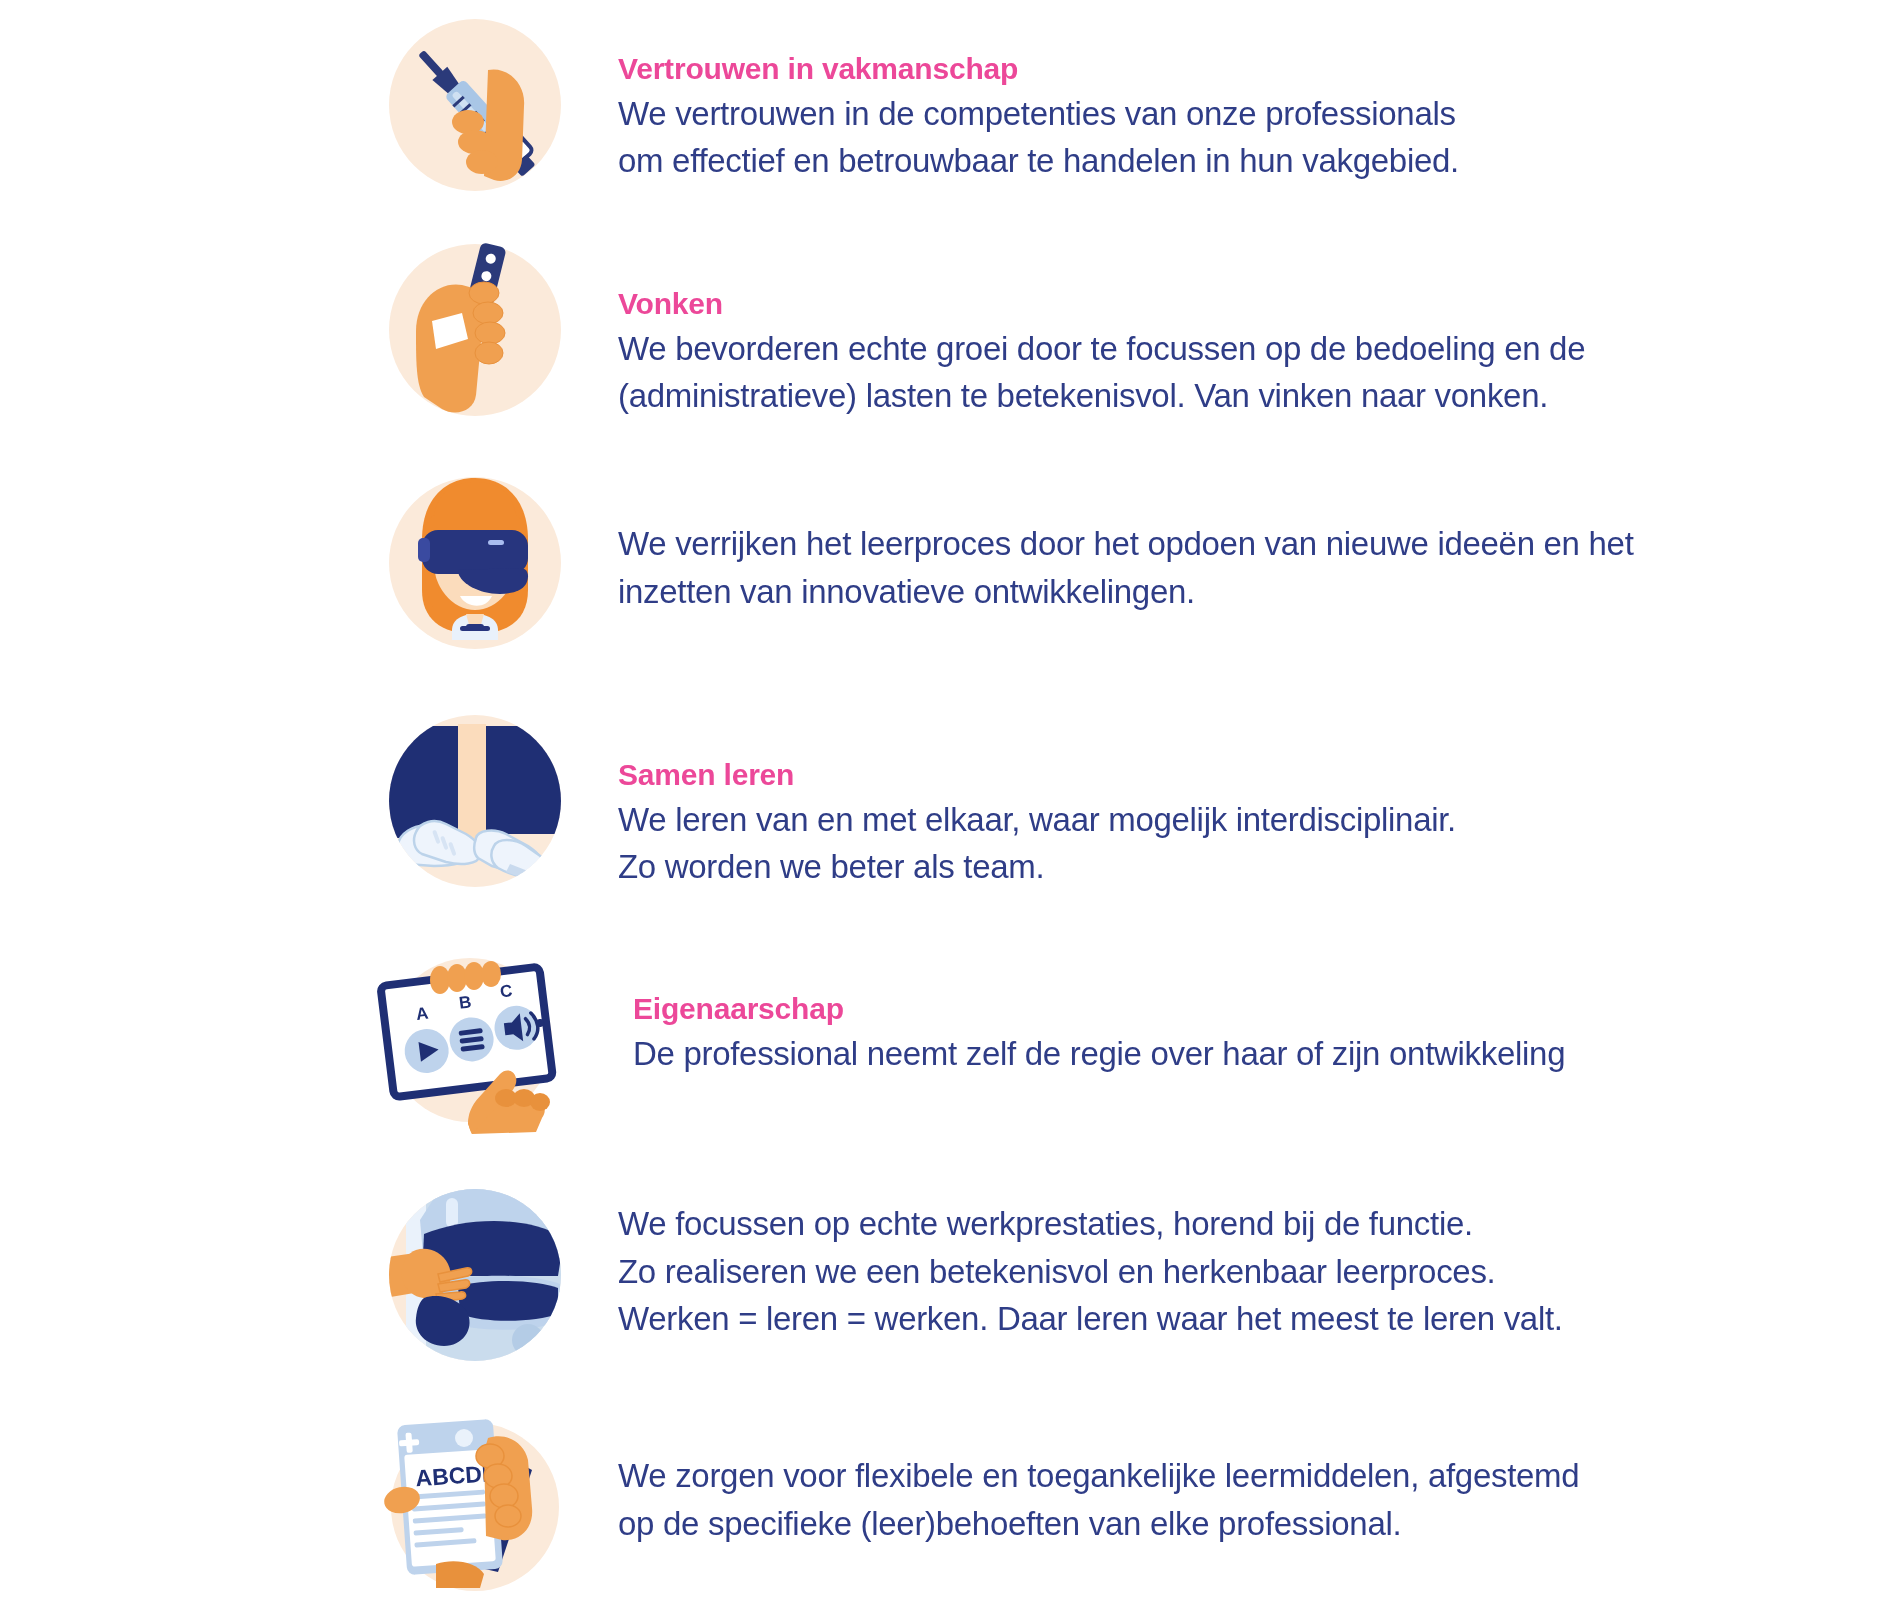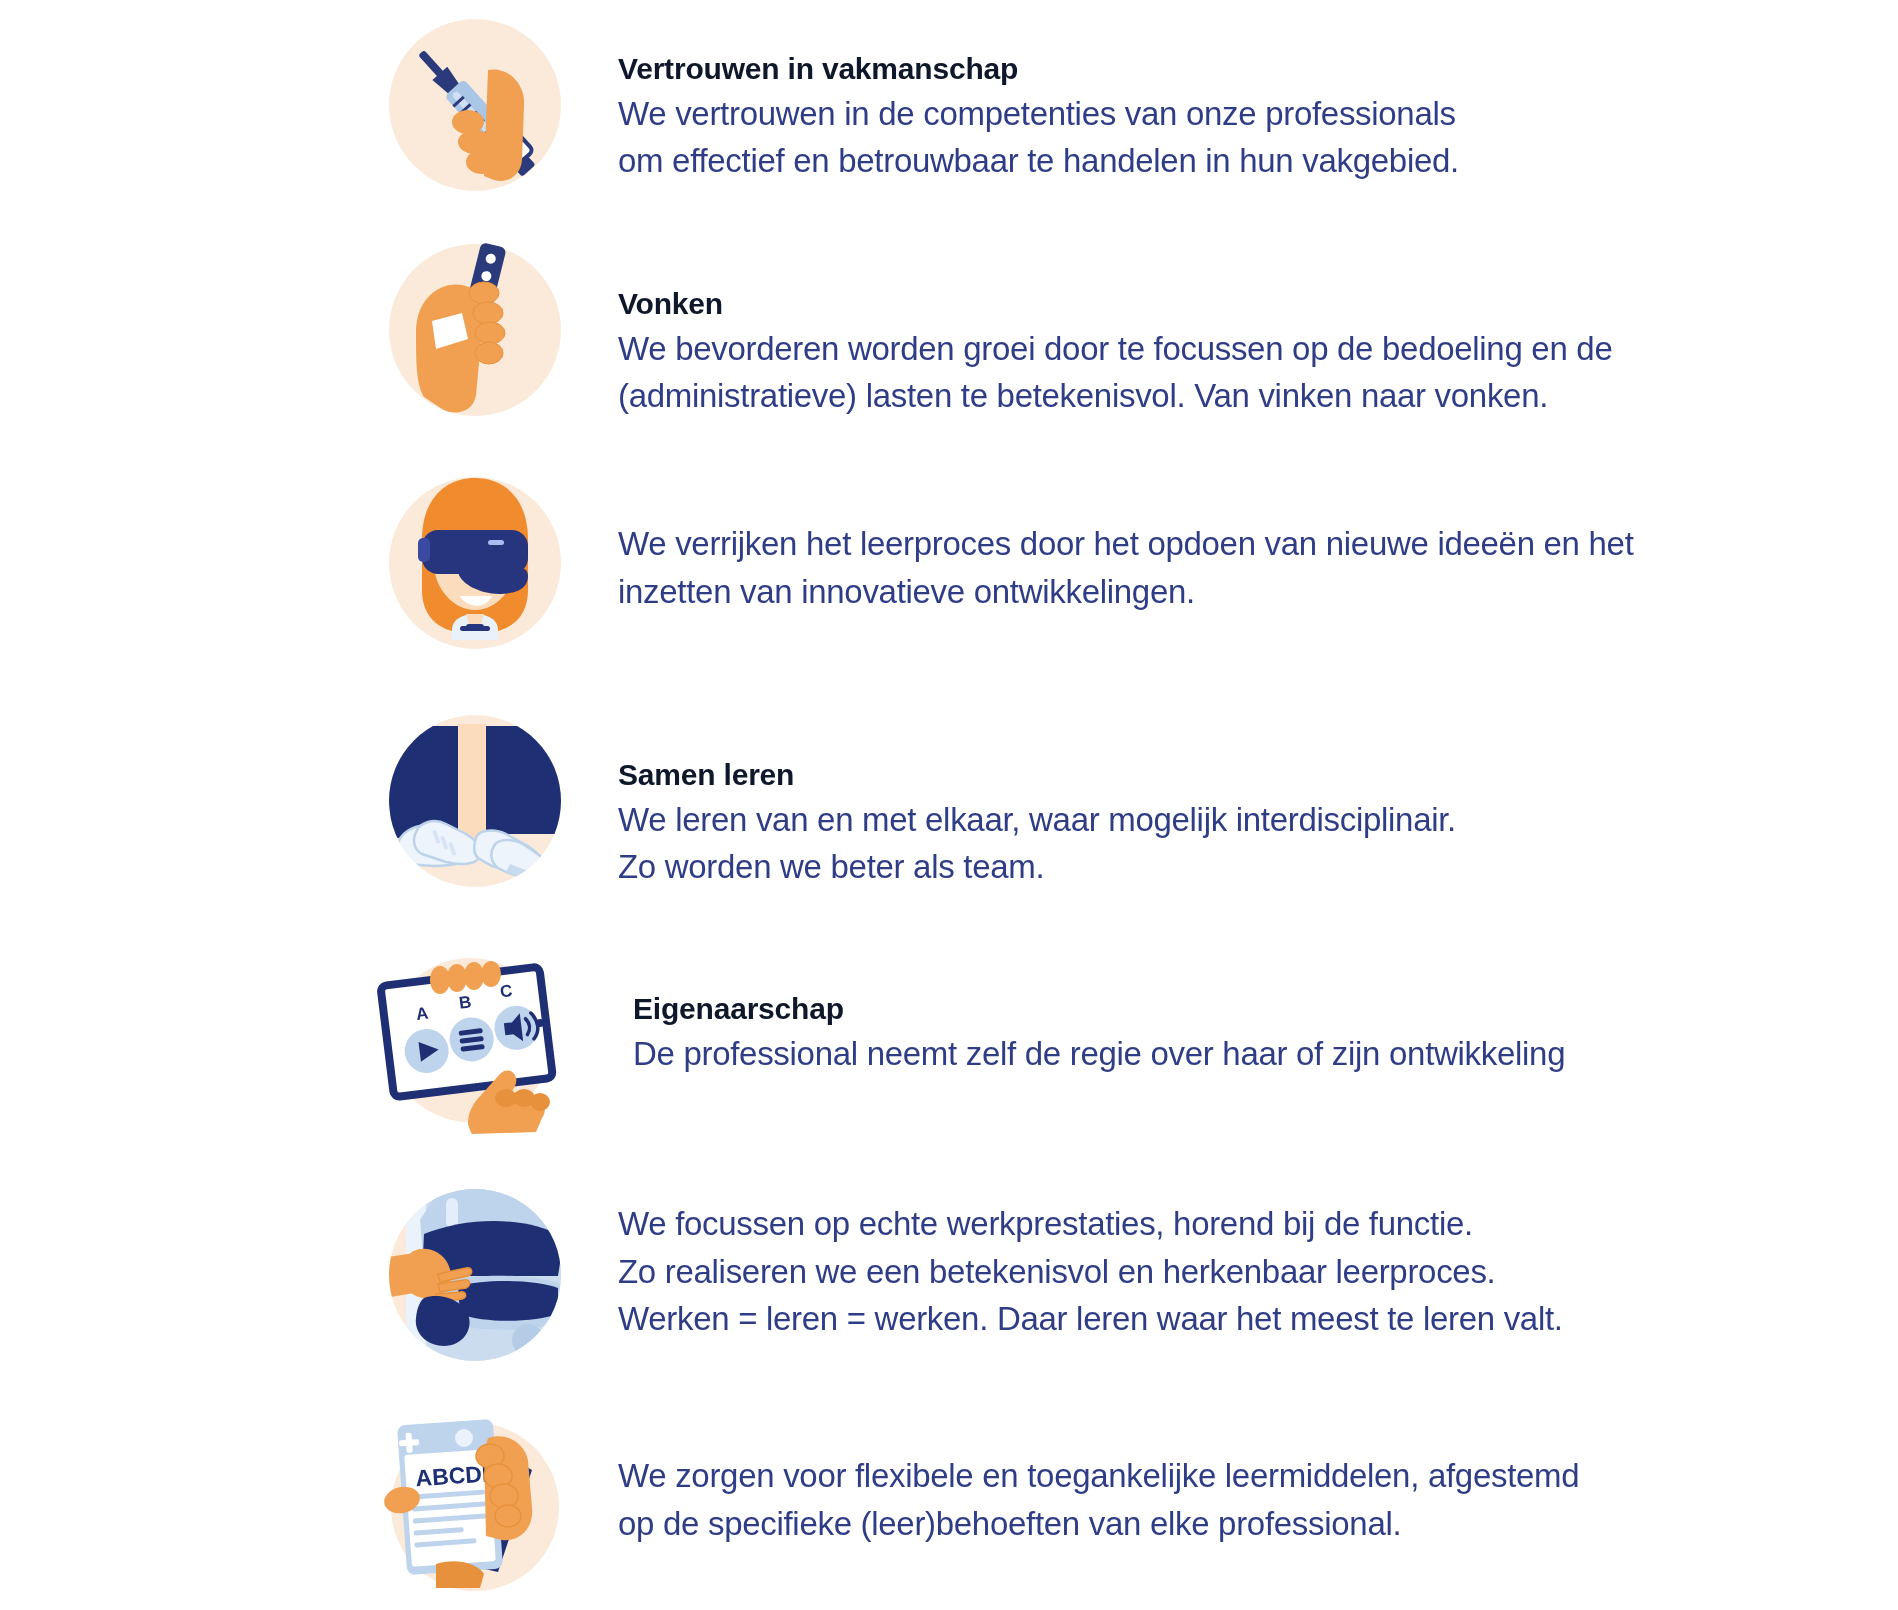--- a/index.html
+++ b/index.html
@@ -49,21 +49,21 @@
 
   .text-block {
     position: absolute;
   }
 
   .row-title {
     font-family: "Liberation Sans", sans-serif;
     font-weight: bold;
     font-size: 30px;
     letter-spacing: -0.2px;
-    color: #0f172a;
+    color: #ec4899;
     line-height: 1.12;
     margin: 0 0 4px 0;
     white-space: nowrap;
   }
 
   .row-body {
     font-family: "Liberation Sans", sans-serif;
     font-weight: normal;
     font-size: 33px;
     color: #2f3d87;
@@ -143,21 +143,21 @@
             <ellipse cx="108" cy="78" rx="15" ry="11"></ellipse>
             <ellipse cx="110" cy="98" rx="15" ry="11"></ellipse>
             <ellipse cx="109" cy="118" rx="14" ry="11"></ellipse>
           </g>
           <path d="M52 86 L82 78 L88 104 L56 114 Z" fill="#ffffff"></path>
         </svg>
       </div>
       <div class="text-block" style="left:618px; top:287px;">
         <h3 class="row-title">Vonken</h3>
         <p class="row-body">
-          <span class="line">We bevorderen worden groei door te focussen op de bedoeling en de</span>
+          <span class="line">We bevorderen echte groei door te focussen op de bedoeling en de</span>
           <span class="line">(administratieve) lasten te betekenisvol. Van vinken naar vonken.</span>
         </p>
       </div>
     </div>
 
     <div class="value-row" style="left:0; top:0;">
       <div class="icon-wrap" style="left:380px; top:468px;">
         <svg class="icon-svg" viewBox="0 0 190 190" xmlns="http://www.w3.org/2000/svg">
           <circle cx="95" cy="95" r="86" fill="#fbeada"></circle>
           <path d="M42 72 C42 30 66 10 95 10 C124 10 148 30 148 72 L148 122 C148 150 130 166 95 166 C60 166 42 150 42 122 Z" fill="#f08b2e"></path>

